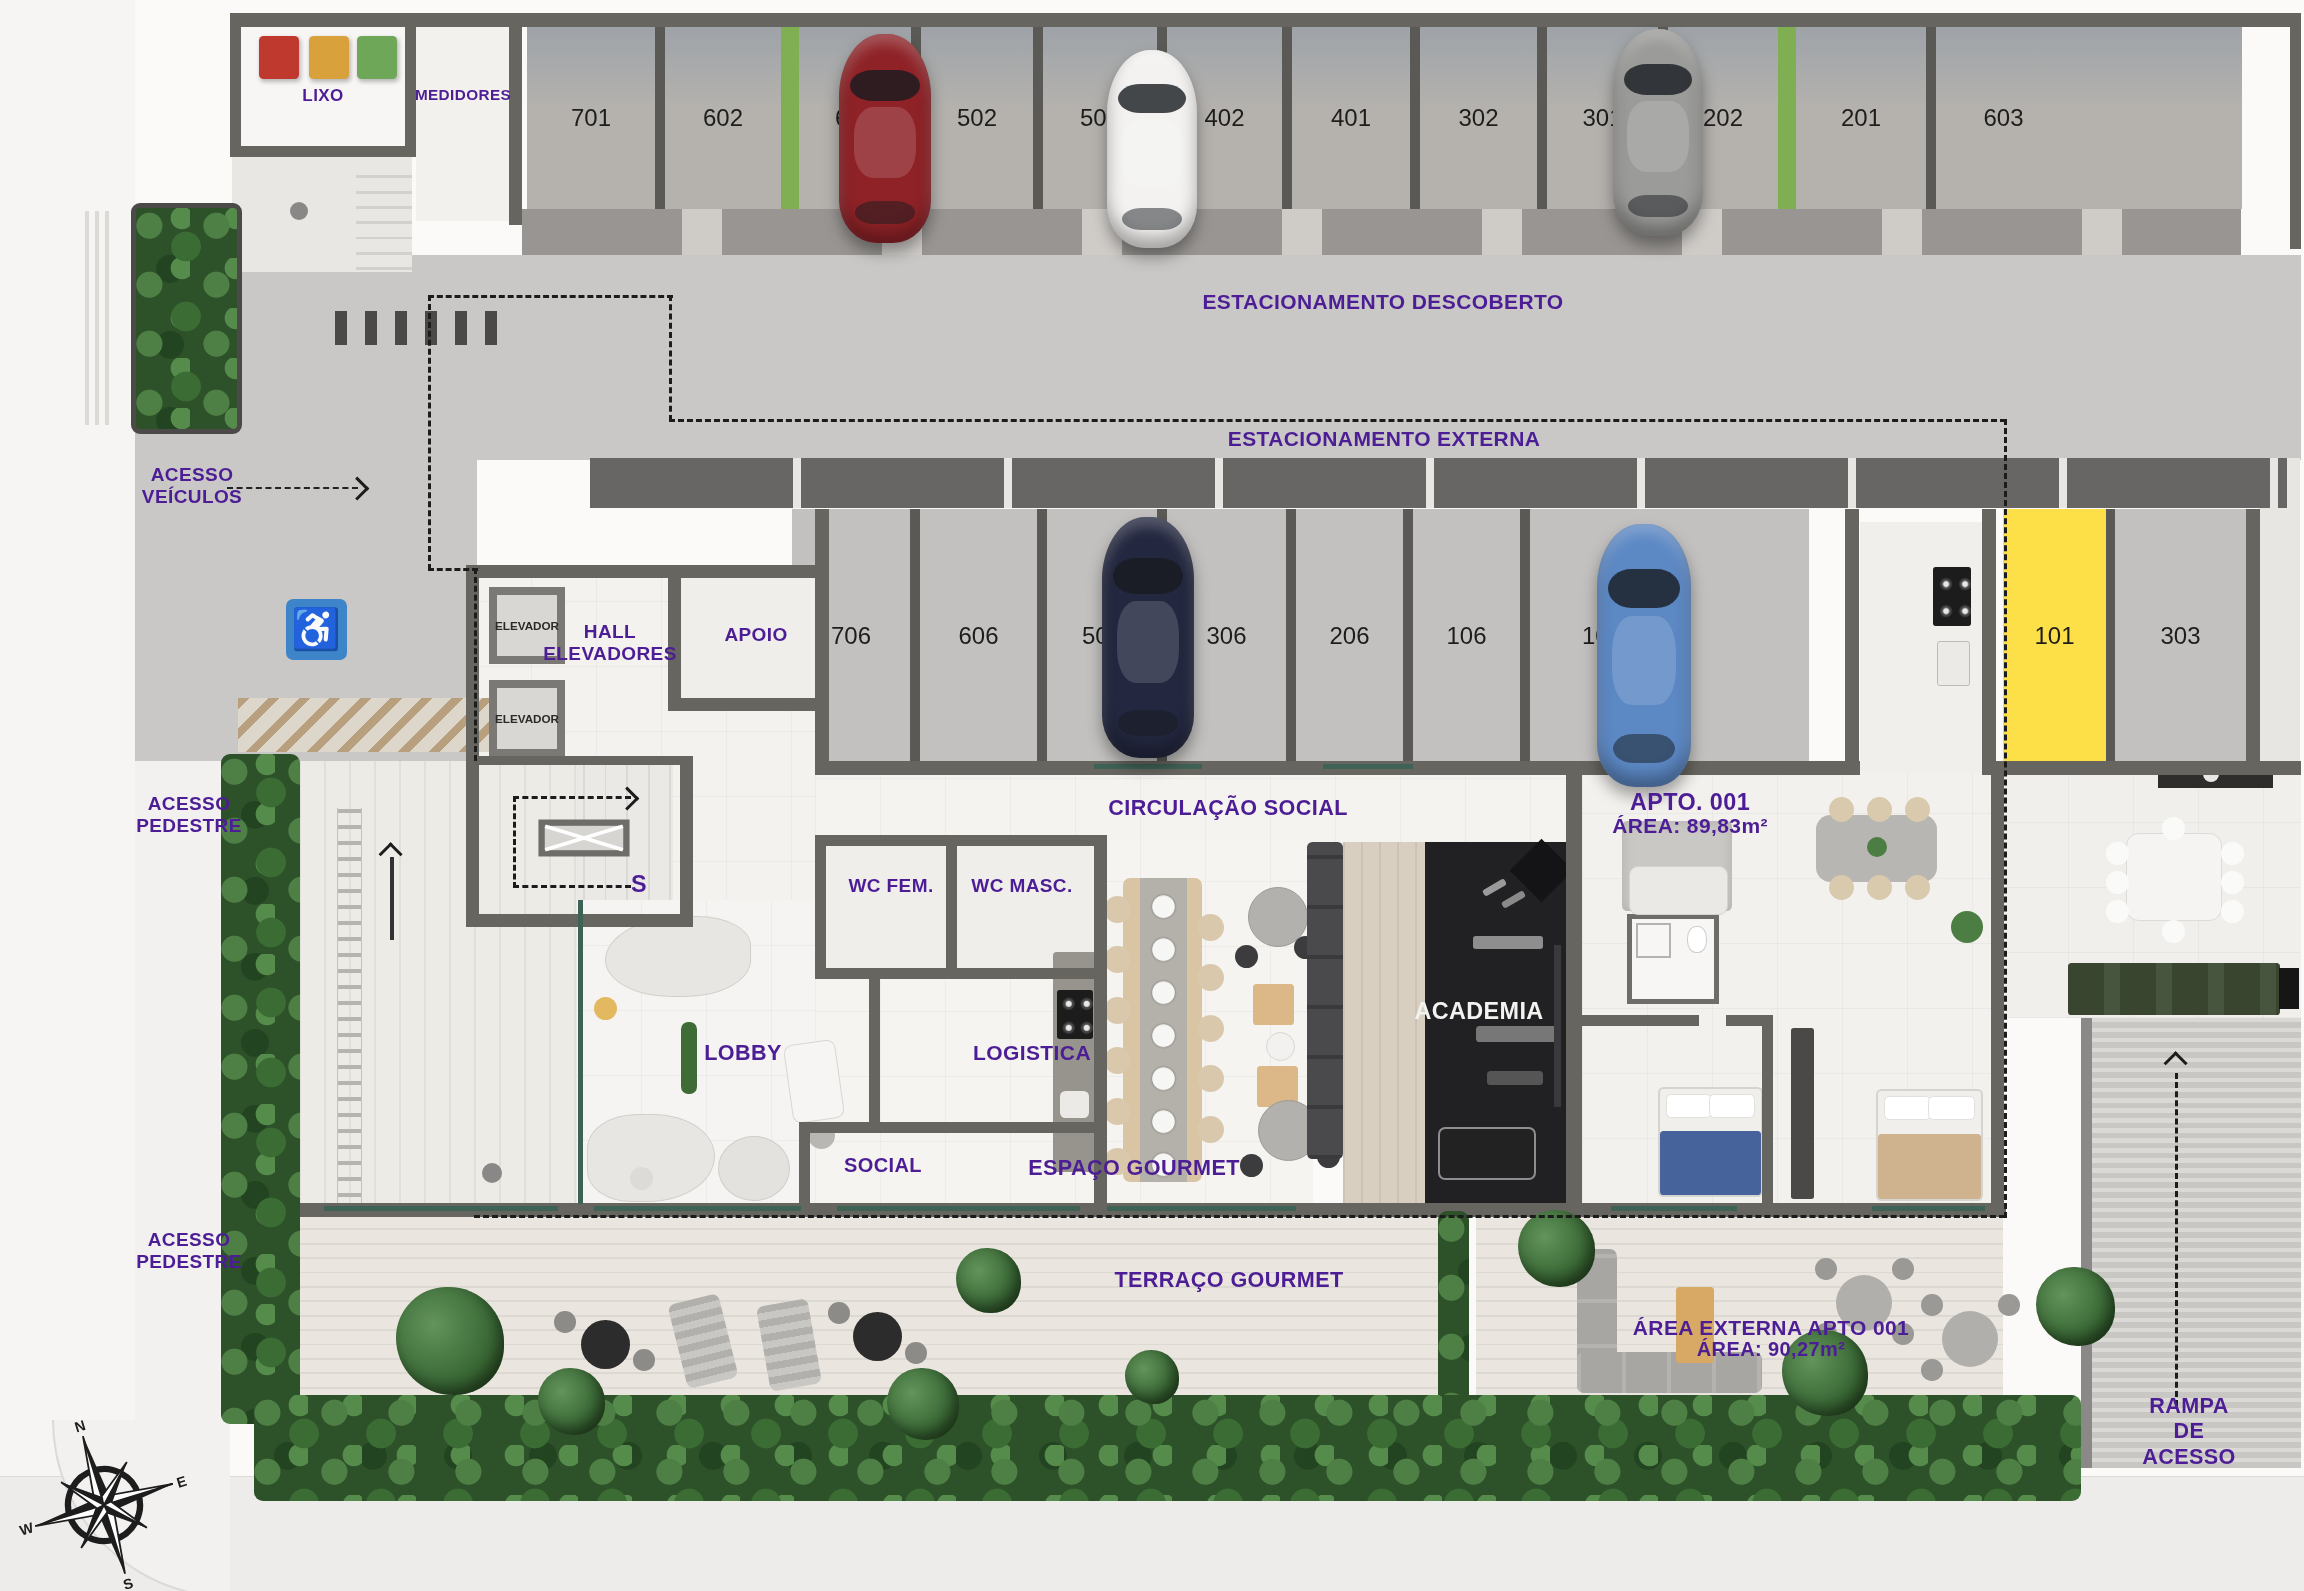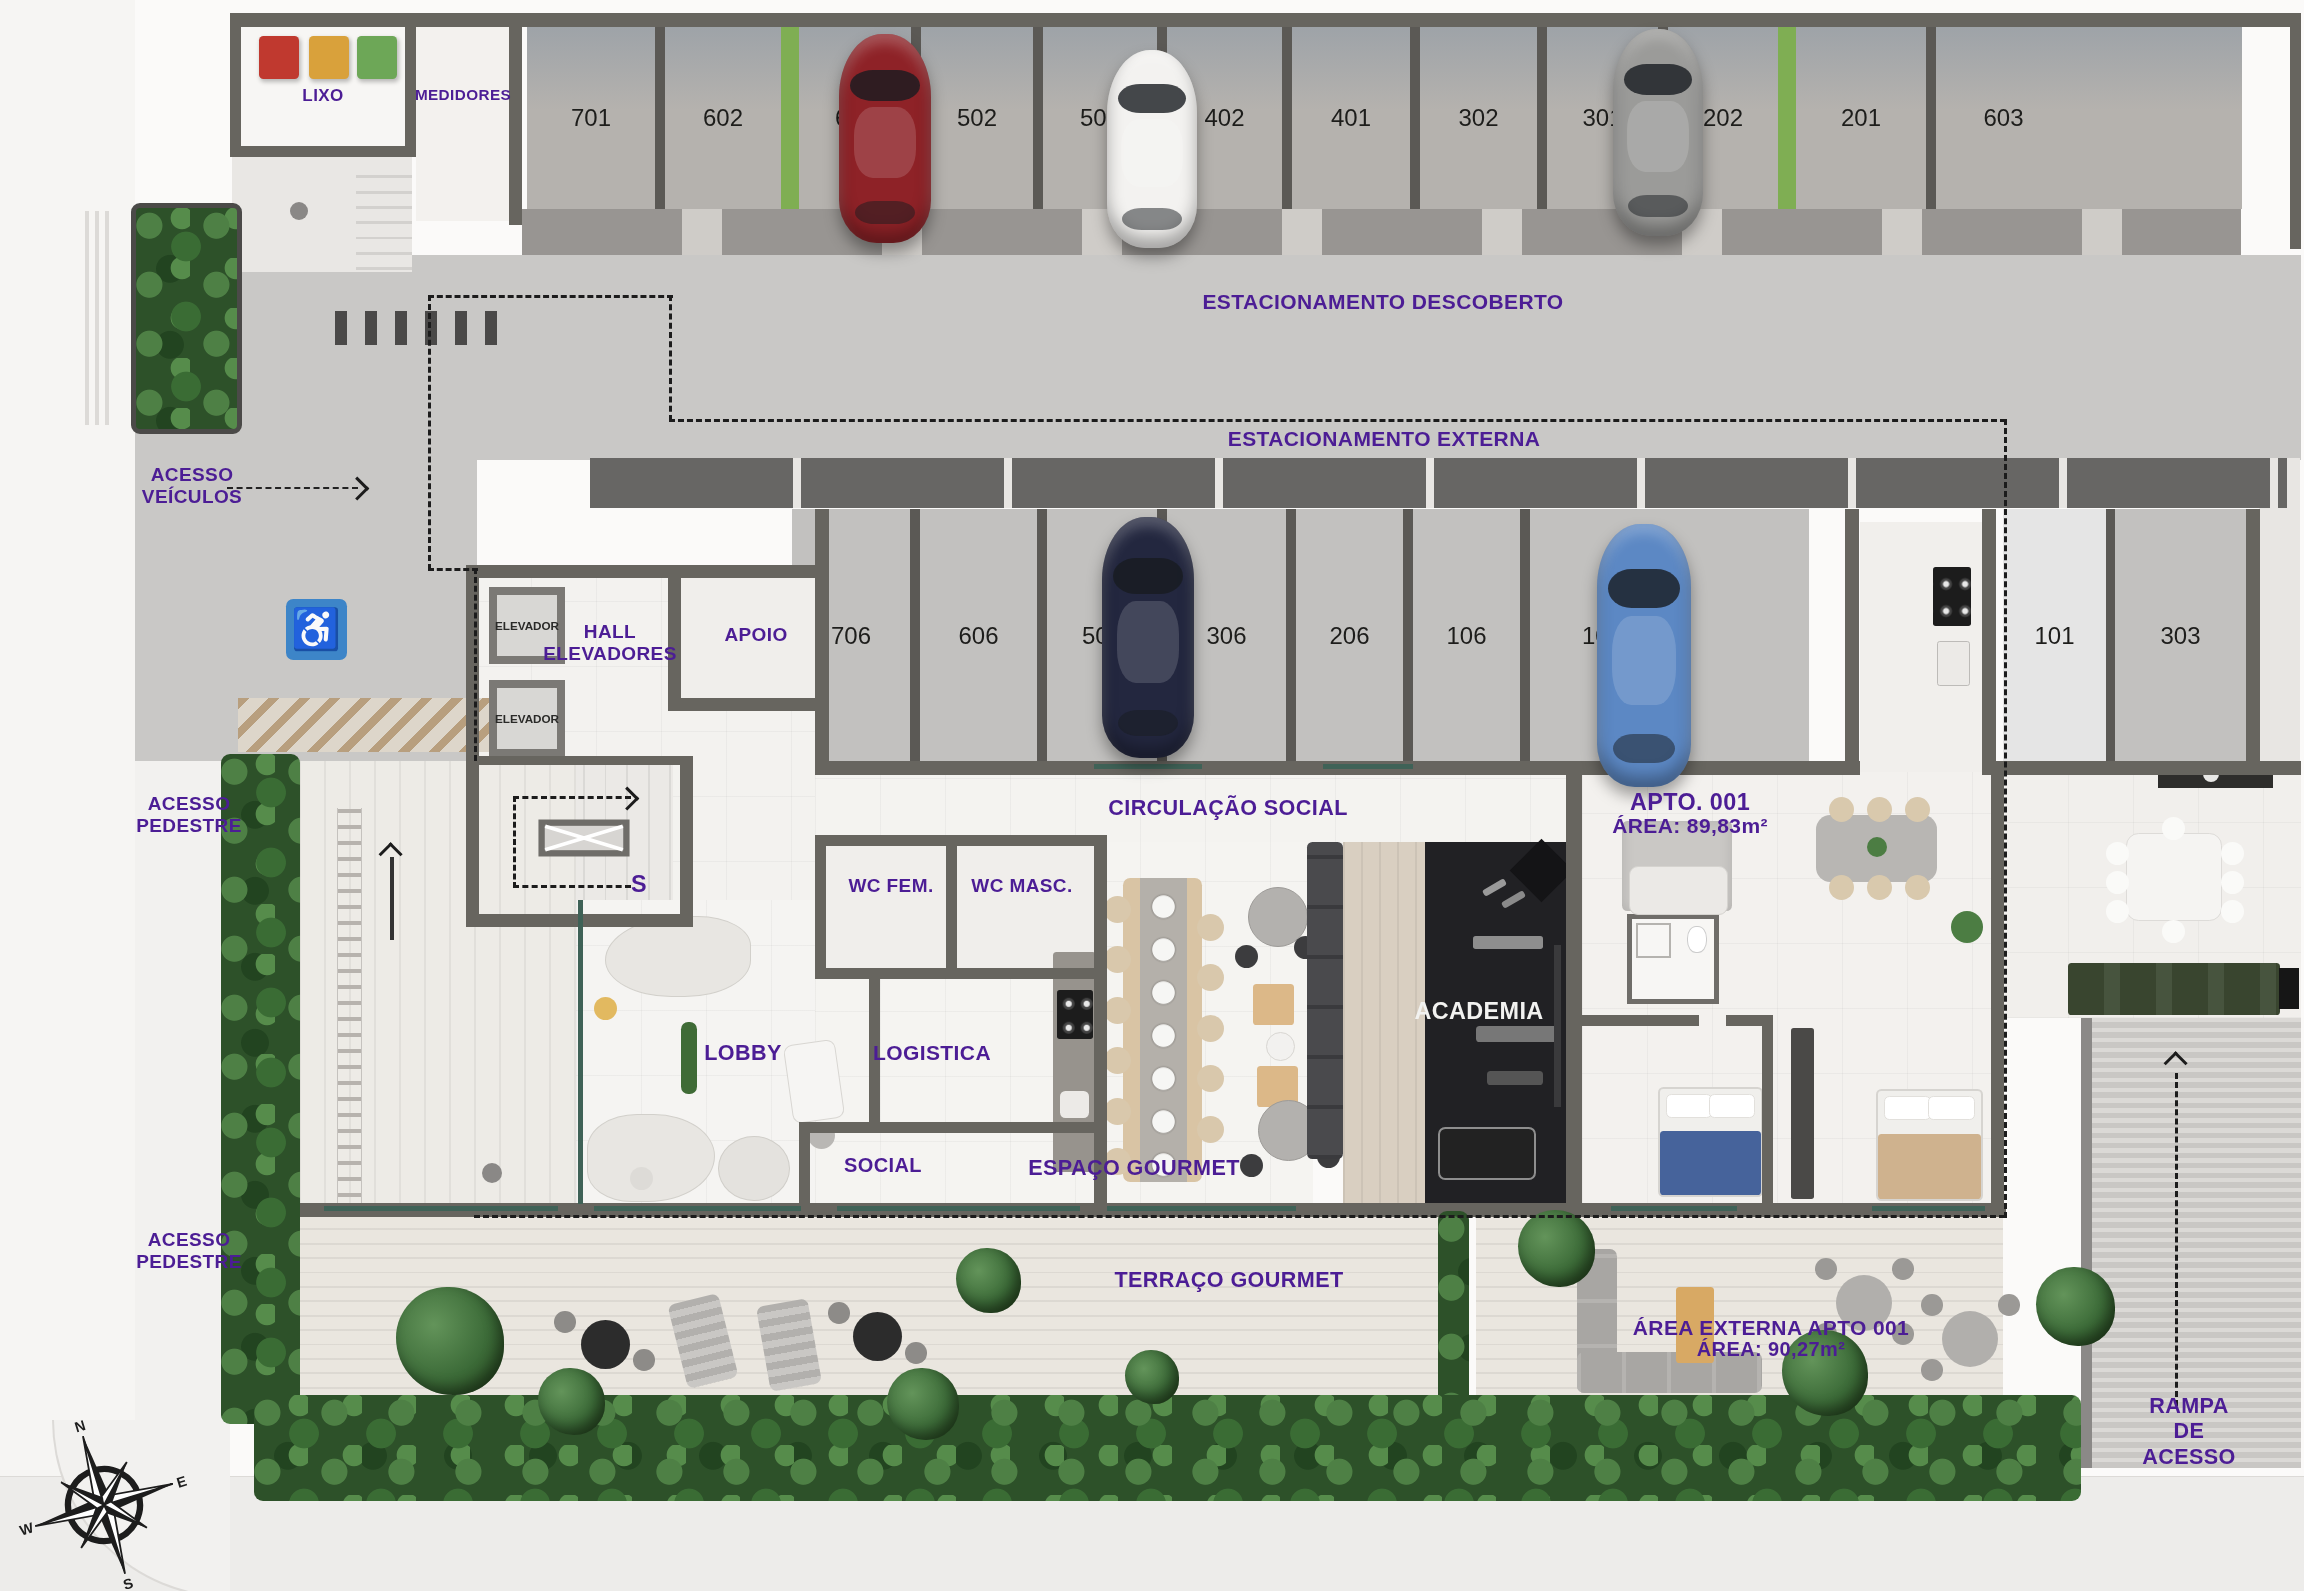--- a/index.html
+++ b/index.html
@@ -155,21 +155,21 @@
     <div class="space bdr" style="width:117px">
         <span>206</span>
       </div>
     <div class="space bdr" style="width:117px">
         <span>106</span>
       </div>
     <div class="space" style="width:144px">
         <span>103</span>
       </div>
   </div>
-  <div class="space" style="position:absolute;left:2003px;top:509px;width:113px;height:254px;background:#e5e5e5;border-right:10.8px solid #5b5955">
+  <div class="space" style="position:absolute;left:2003px;top:509px;width:113px;height:254px;background:#fde047;border-right:10.8px solid #5b5955">
       <span>101</span>
     </div>
   <div class="space" style="position:absolute;left:2115px;top:509px;width:131px;height:254px;background:#c2c1bf">
       <span>303</span>
     </div>
   <div class="wall" style="left:815px;top:509px;width:13.5px;height:265px"></div>
   <div class="wall" style="left:2246px;top:509px;width:14.4px;height:254px"></div>
   <div class="wall" style="left:1845px;top:509px;width:14.4px;height:265px"></div>
   <div class="wall" style="left:1982px;top:509px;width:14.4px;height:265px"></div>
 
@@ -371,21 +371,21 @@
 VEÍCULOS</div>
   <div class="lbl" style="left:610px;top:643px;font-size:19px">HALL
 ELEVADORES</div>
   <div class="lbl" style="left:756px;top:635px;font-size:19px">APOIO</div>
   <div class="lbl" style="left:1228px;top:808px;font-size:21.6px">CIRCULAÇÃO SOCIAL</div>
   <div class="lbl" style="left:1690px;top:803px;font-size:23.4px">APTO. 001</div>
   <div class="lbl" style="left:1690px;top:826px;font-size:21px">ÁREA: 89,83m²</div>
   <div class="lbl" style="left:891px;top:886px;font-size:19px">WC FEM.</div>
   <div class="lbl" style="left:1022px;top:886px;font-size:19px">WC MASC.</div>
   <div class="lbl" style="left:743px;top:1053px;font-size:21.6px">LOBBY</div>
-  <div class="lbl" style="left:932px;top:1053px;font-size:21px">LOGISTICA</div>
+  <div class="lbl" style="left:1032px;top:1053px;font-size:21px">LOGISTICA</div>
   <div class="lbl" style="left:883px;top:1166px;font-size:20px">SOCIAL</div>
   <div class="lbl" style="left:1134px;top:1168px;font-size:21.6px">ESPAÇO GOURMET</div>
   <div class="lbl" style="left:1479px;top:1012px;font-size:23.4px;color:#f2f2f0">ACADEMIA</div>
   <div class="lbl" style="left:639px;top:885px;font-size:23.4px">S</div>
   <div class="lbl" style="left:189px;top:815px;font-size:19px">ACESSO
 PEDESTRE</div>
   <div class="lbl" style="left:189px;top:1251px;font-size:19px">ACESSO
 PEDESTRE</div>
   <div class="lbl" style="left:1229px;top:1280px;font-size:21.6px">TERRAÇO GOURMET</div>
   <div class="lbl" style="left:1771px;top:1328px;font-size:21px">ÁREA EXTERNA APTO 001</div>

